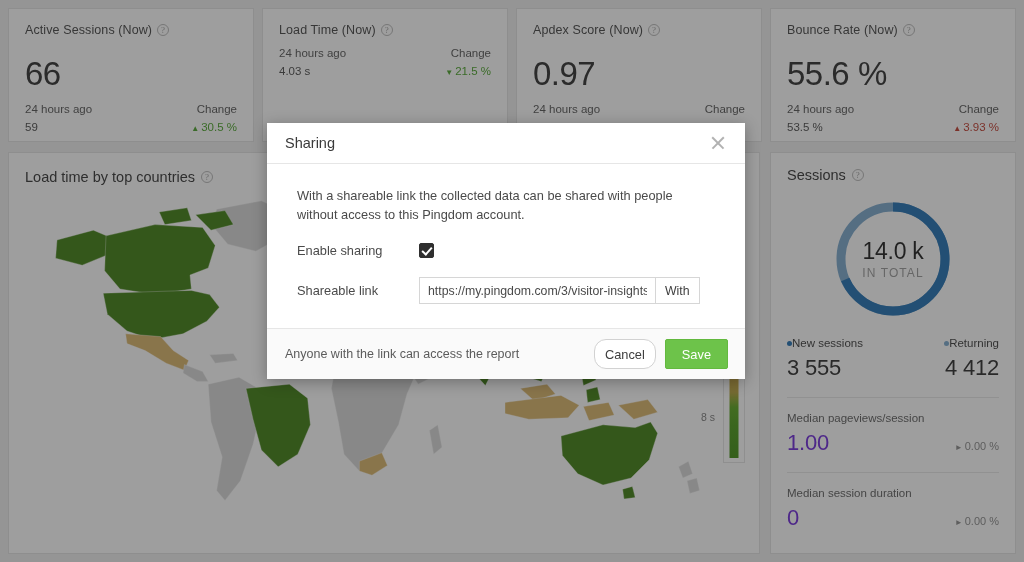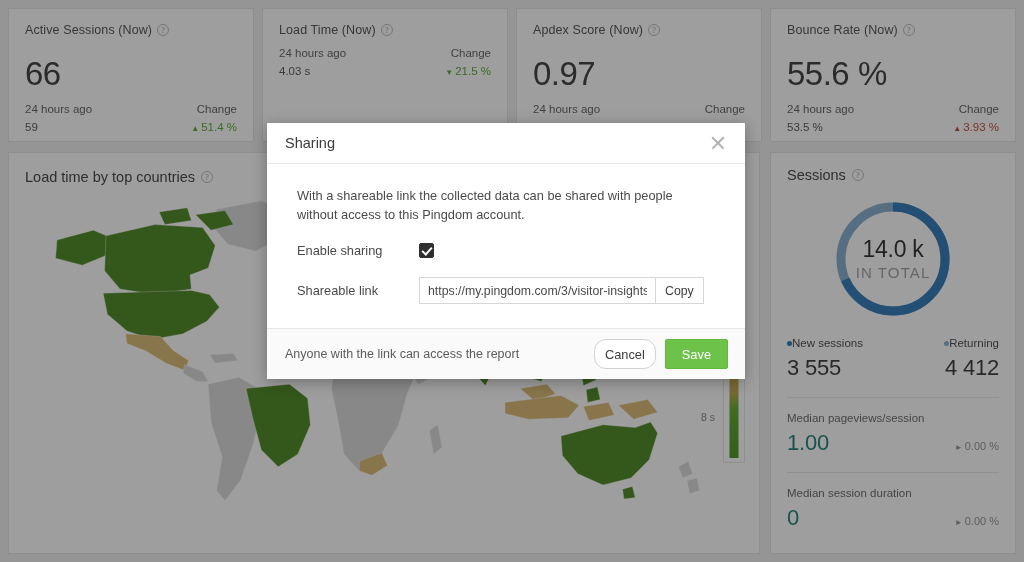--- a/index.html
+++ b/index.html
@@ -164,21 +164,21 @@
     position: absolute; left: 0; top: 0;
     width: 124px; height: 124px;
     display: flex; flex-direction: column;
     align-items: center; justify-content: center;
   }
   #donut-total {
     font-size: 23px; color: #1d1d1d; line-height: 24px;
     letter-spacing: -0.3px;
   }
   #donut-sub {
-    font-size: 15px; color: #9a9a9a;
+    font-size: 12px; color: #9a9a9a;
     letter-spacing: 1.1px; margin-top: 3px;
   }
   #legend-row {
     display: flex; justify-content: space-between;
     margin-top: 16px;
     font-size: 11.5px; color: #3b3b3b;
   }
   .legend-entry { display: flex; align-items: center; }
   .dot { width: 5px; height: 5px; border-radius: 50%; display: inline-block; }
   #values-row {
@@ -193,21 +193,21 @@
   }
   .metric-label {
     font-size: 11.5px; color: #5d5d5d;
     margin-top: 14px;
   }
   .metric-row {
     display: flex; justify-content: space-between;
     align-items: baseline;
     margin-top: 6px;
   }
-  .metric-value { font-size: 22px; color: #0f766e; letter-spacing: -0.2px; }
+  .metric-value { font-size: 22px; color: #6d28d9; letter-spacing: -0.2px; }
   .metric-delta { font-size: 11px; color: #8a8a8a; }
 
   
   #modal {
     position: absolute;
     left: 267px; top: 123px;
     width: 478px;
     z-index: 100;
     background: #ffffff;
     box-shadow: 0 3px 14px rgba(0,0,0,0.30);
@@ -330,21 +330,21 @@
         <span>Active Sessions (Now)</span>
         <span class="help-icon">?</span>
       </div>
       <div class="kpi-value">66</div>
       <div class="kpi-footrow">
         <span>24 hours ago</span>
         <span>Change</span>
       </div>
       <div class="kpi-footrow values">
         <span>59</span>
-        <span class="delta-up"><span class="tri">▲</span><span>51.4 %</span></span>
+        <span class="delta-up"><span class="tri">▲</span><span>30.5 %</span></span>
       </div>
     </div>
 
     <div class="kpi-card">
       <div class="kpi-title">
         <span>Load Time (Now)</span>
         <span class="help-icon">?</span>
       </div>
       <div class="kpi-footrow">
         <span>24 hours ago</span>
@@ -535,21 +535,21 @@
 
       <div class="form-row">
         <span class="form-label">Enable sharing</span>
         <span class="checkbox"></span>
       </div>
 
       <div class="form-row">
         <span class="form-label">Shareable link</span>
         <span class="link-group">
           <input id="shareable-link-input" type="text" readonly="" value="https://my.pingdom.com/3/visitor-insights/5ca3" style="">
-          <button id="copy-button">Copy</button>
+          <button id="copy-button">With</button>
         </span>
       </div>
     </div>
 
     <div id="modal-footer">
       <span id="footer-note">Anyone with the link can access the report</span>
       <span class="footer-btns">
         <button id="cancel-button">Cancel</button>
         <button id="save-button">Save</button>
       </span>

